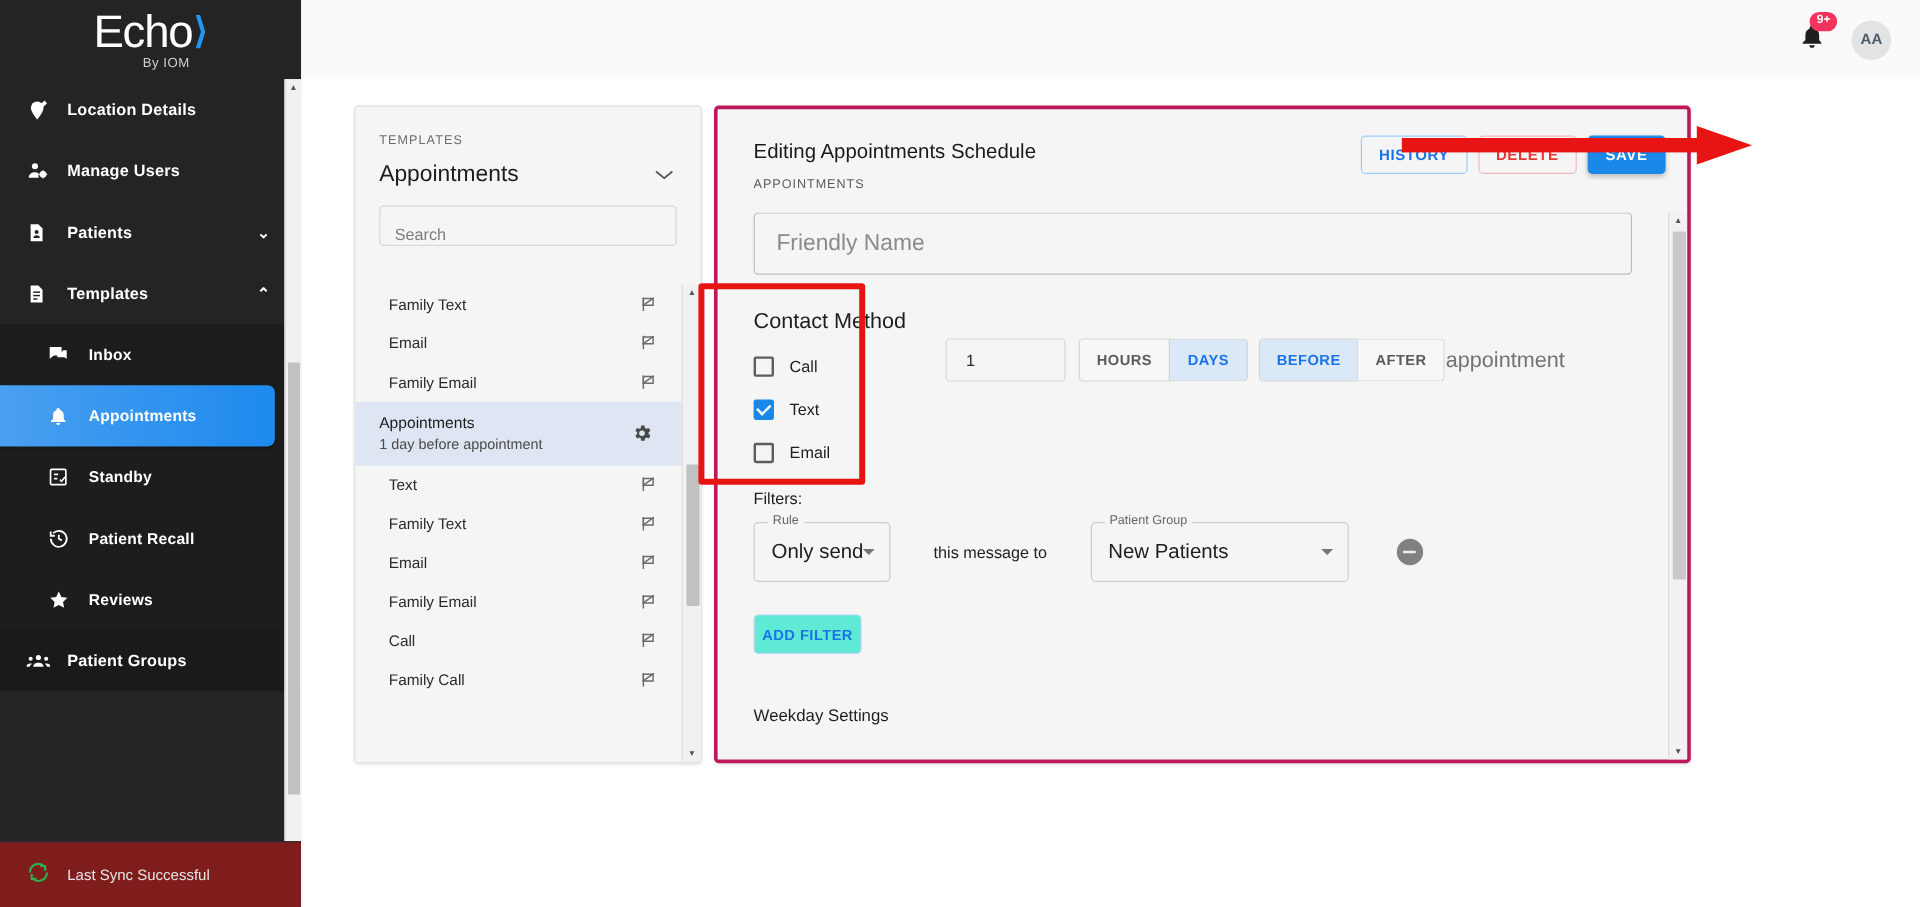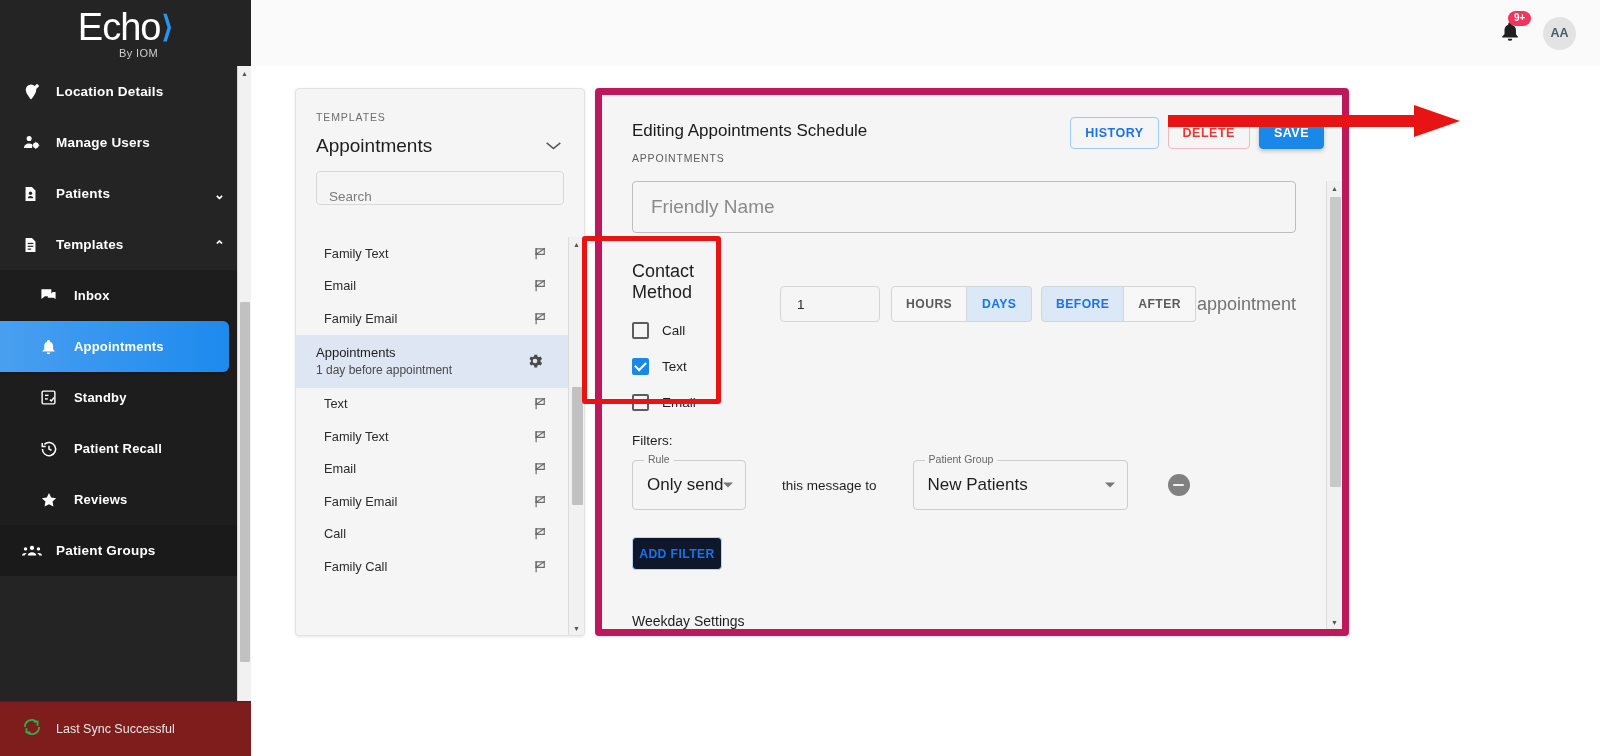--- a/index.html
+++ b/index.html
@@ -125,22 +125,22 @@
   .tpl-eyebrow { font-size: 10.5px; color: #6d6d6d; letter-spacing: .9px; }
   .tpl-title-row {
     display: flex; align-items: center; justify-content: space-between;
     margin-top: 12px; cursor: pointer;
   }
   .tpl-title { font-size: 19px; color: #1d1d1d; font-weight: 400; }
   .tpl-chev { font-size: 13px; color: #555; margin-right: 2px; }
   .search-box {
     margin: 14px 20px 0; height: 34px;
     border: 1px solid #d8d8d8; border-radius: 4px;
-    background: #f5f5f5; display: flex; align-items: flex-end;
-    padding: 0 12px;
+    background: #f5f5f5; display: flex; align-items: flex-start;
+    padding: 16px 12px;
   }
   .search-box input {
     border: 0; outline: 0; background: transparent;
     font-size: 13.5px; color: #333; width: 100%;
     font-family: "Liberation Sans", sans-serif;
   }
   .search-box input::placeholder { color: #7b7b7b; }
 
   .tpl-list {
     position: absolute; left: 0; right: 16px; top: 148px; bottom: 0;
@@ -168,23 +168,23 @@
   .tpl-sb .arw { height: 14px; display: flex; align-items: center; justify-content: center; font-size: 7px; color: #555; }
   .tpl-sb .arw.bot { position: absolute; bottom: 0; left: 0; right: 0; }
   .tpl-sb .thumb {
     position: absolute; left: 3px; width: 11px; background: #c1c1c1;
     top: 150px; height: 118px; border-radius: 1px;
   }
 
   
   .editor {
     position: absolute; left: 344px; top: 22px;
-    width: 754px; height: 548px;
+    width: 814px; height: 548px;
     background: #f5f5f5;
-    border: 7px solid #be185d; border-radius: 4px;
+    border: 3px solid #be185d; border-radius: 4px;
     box-shadow: 0 1px 3px rgba(0,0,0,.10);
     overflow: hidden;
   }
   .ed-head { padding: 26px 30px 0; position: relative; }
   .ed-title { font-size: 17px; color: #1a1a1a; }
   .ed-sub { font-size: 10.5px; color: #5c5c5c; letter-spacing: .8px; margin-top: 11px; }
   .ed-btns { position: absolute; right: 18px; top: 22px; display: flex; gap: 9px; }
   .btn {
     height: 32px; min-width: 73px; border-radius: 4px;
     font-size: 12.5px; font-weight: 700; letter-spacing: .5px;
@@ -269,21 +269,21 @@
   .mid-text { font-size: 13.5px; color: #1e1e1e; margin: 0 15px; }
   .minus-btn {
     width: 22px; height: 22px; border-radius: 50%; background: #818181;
     margin-left: 19px; display: flex; align-items: center; justify-content: center;
     cursor: pointer;
   }
   .minus-btn::after { content: ""; width: 11px; height: 2.5px; background: #f0f0f0; border-radius: 1px; }
 
   .add-filter {
     margin-top: 27px; width: 90px; height: 33px;
-    border: 1px solid #b7d6f5; border-radius: 4px; background: #0f172a;
+    border: 1px solid #b7d6f5; border-radius: 4px; background: #5eead4;
     color: #1a73e8; font-size: 12.2px; font-weight: 700; letter-spacing: .4px;
     display: flex; align-items: center; justify-content: center; cursor: pointer;
   }
   .weekday-h { margin-top: 43px; font-size: 14px; color: #1e1e1e; }
   .weekday-p { margin-top: 13px; font-size: 12.5px; color: #4a4a4a; }
 
   .ed-sb {
     position: absolute; right: 0; top: 86px; width: 16px; bottom: 0;
     background: #f1f1f1; border-left: 1px solid #dcdcdc;
   }

